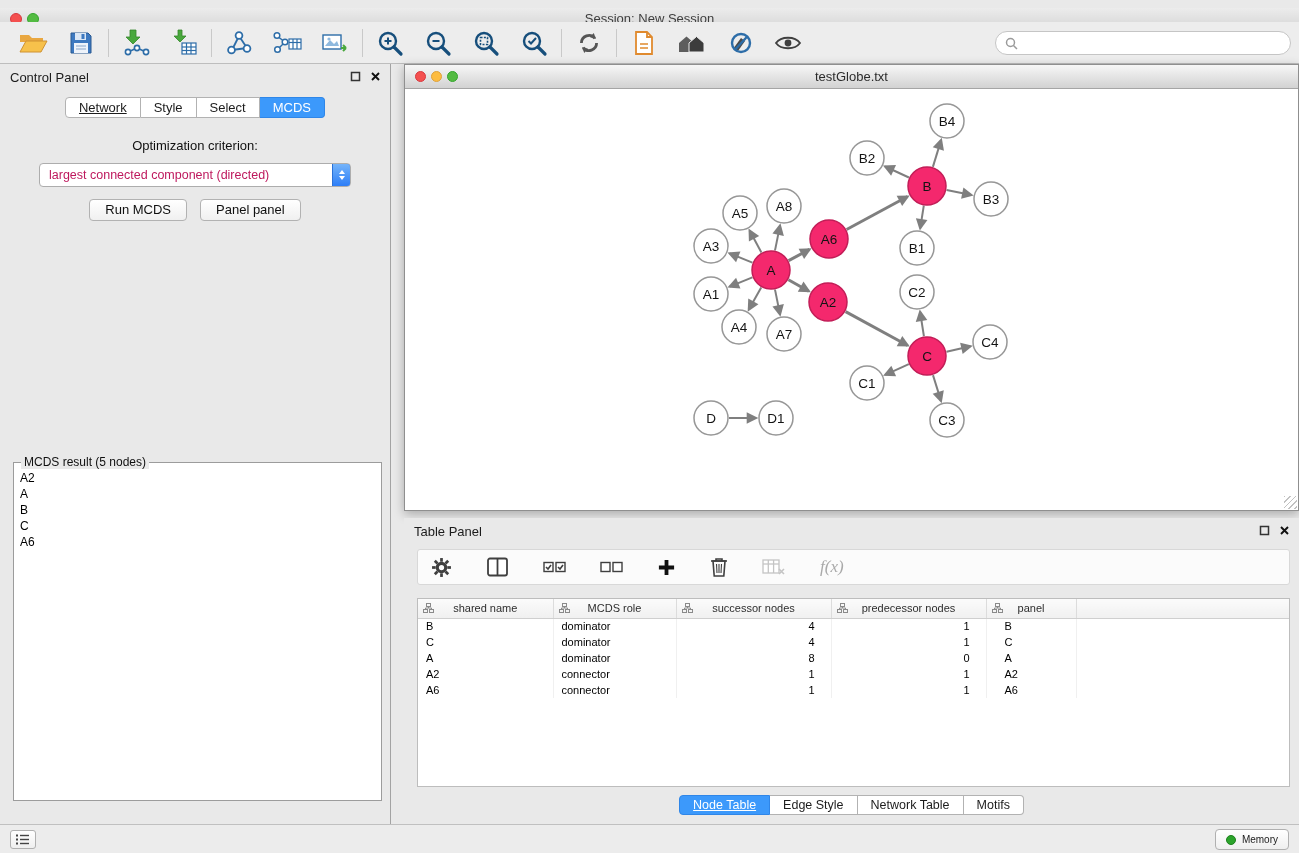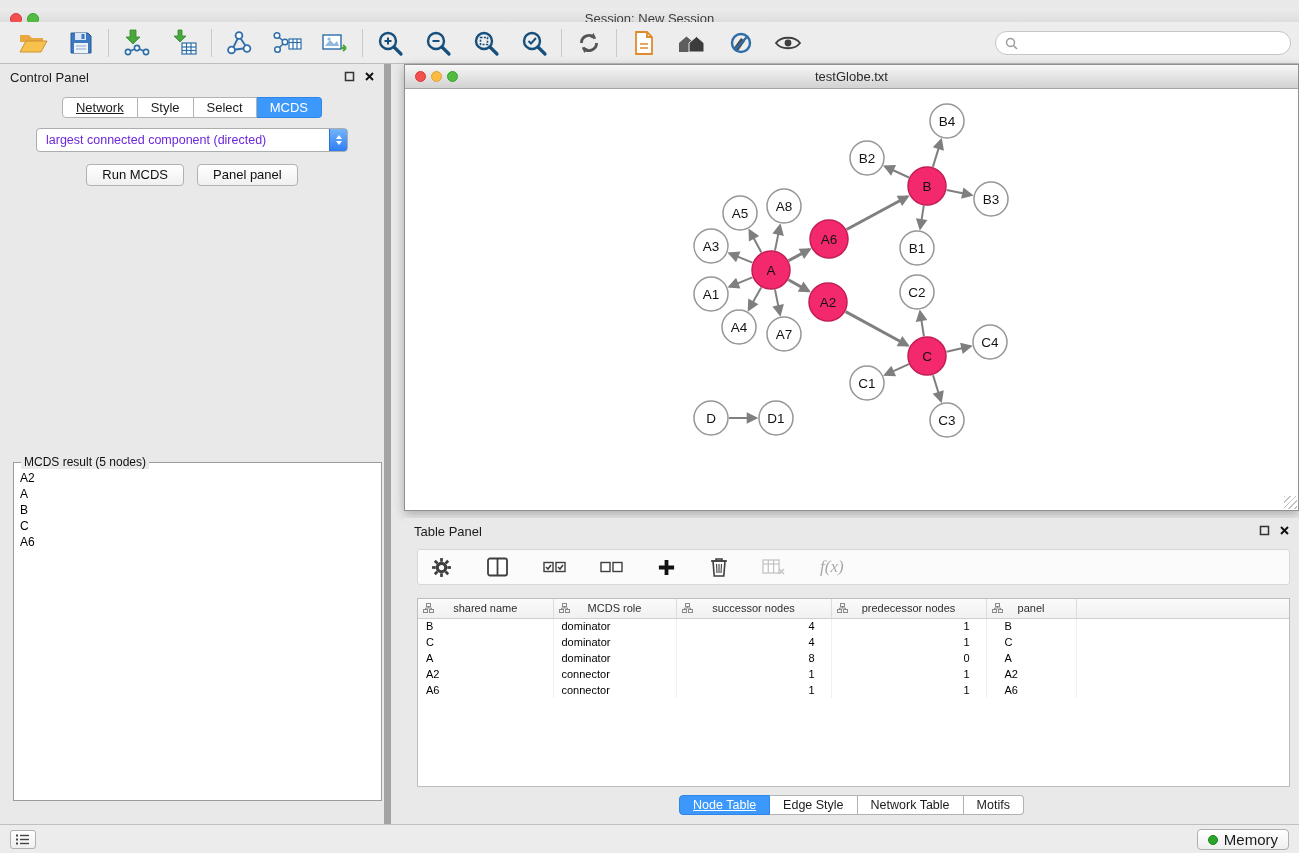--- a/index.html
+++ b/index.html
@@ -20,35 +20,35 @@
     border-bottom:1px solid #bdbdbd; display:flex; align-items:center; padding:0 6px; }
   .tool-group { display:flex; align-items:center; gap:16px; padding:0 11px; }
   .tool-sep { width:1px; height:28px; background:#c9c9c9; }
   .tool-btn { width:32px; height:32px; display:flex; align-items:center; justify-content:center; }
   .search-box { position:absolute; right:8px; top:9px; width:296px; height:24px; border:1px solid #c5c5c5;
     border-radius:12px; background:#fff; display:flex; align-items:center; padding:0 9px; gap:5px; }
   .search-box input { border:none; outline:none; flex:1; font-size:12px; background:transparent; }
 
   
   .control-panel { position:absolute; top:64px; left:0; width:391px; bottom:29px;
-    background:#e9e9e9; border-right:7px solid #a3a3a3; }
+    background:#e9e9e9; border-right:1px solid #a3a3a3; }
   .panel-header { height:26px; display:flex; align-items:center; padding:0 10px; font-size:13px; color:#1c1c1c; position:relative; }
   .win-controls { position:absolute; right:9px; top:7px; display:flex; gap:9px; align-items:center; }
   .win-controls span { display:flex; }
 
   .seg-tabs { display:flex; justify-content:center; margin-top:7px; }
   .seg { height:21px; line-height:20px; padding:0 13px; font-size:13px; background:#fff;
     border:1px solid #b2b2b2; border-left:none; color:#1c1c1c; }
   .seg:first-child { border-left:1px solid #b2b2b2; border-radius:4px 0 0 4px;text-decoration:underline; }
   .seg:last-child { border-radius:0 4px 4px 0; }
   .seg.active { background:#3c99fb; border-color:#2f86e8; color:#fff; }
 
   .opt-label { text-align:center; margin-top:20px; font-size:13px; color:#101010; }
   .dropdown { margin:10px auto 0; width:312px; height:24px; background:#fff; border:1px solid #adadad;
-    border-radius:4px; position:relative; font-size:12.5px; line-height:22px; padding:0 26px 0 9px; color:#6d28d9;
+    border-radius:4px; position:relative; font-size:12.5px; line-height:22px; padding:0 26px 0 9px; color:#be185d;
     white-space:nowrap; overflow:hidden; }
   .stepper { position:absolute; right:-1px; top:-1px; bottom:-1px; width:19px;
     background:linear-gradient(#74b4fa,#2d7ef7); border:1px solid #2a72d8; border-radius:0 4px 4px 0;
     display:flex; flex-direction:column; align-items:center; justify-content:center; gap:2px; }
   .chev { width:0; height:0; border-left:3.5px solid transparent; border-right:3.5px solid transparent; }
   .chev.up { border-bottom:4px solid #fff; }
   .chev.down { border-top:4px solid #fff; }
 
   .btn-row { display:flex; justify-content:center; gap:13px; margin-top:12px; }
   .mac-btn { height:22px; line-height:20px; padding:0 15px; background:linear-gradient(#ffffff,#f0f0f0);
@@ -93,21 +93,21 @@
 
   .table-tabs { position:absolute; bottom:9px; left:0; right:0; display:flex; justify-content:center; }
   .table-tabs .seg { font-size:12.5px; height:20px; line-height:19px; }
 
   
   .statusbar { position:absolute; bottom:0; left:0; right:0; height:29px; background:#ececec; border-top:1px solid #c0c0c0; }
   .status-left-btn { position:absolute; left:10px; top:5px; width:26px; height:19px; border:1px solid #b0b0b0;
     border-radius:3px; background:linear-gradient(#fff,#efefef); display:flex; align-items:center; justify-content:center; }
   .memory-btn { position:absolute; right:10px; top:4px; height:21px; border:1px solid #b0b0b0; border-radius:4px;
     background:linear-gradient(#fff,#efefef); display:flex; align-items:center; gap:6px; padding:0 10px;
-    font-size:15px; color:#1c1c1c; }
+    font-size:10px; color:#1c1c1c; }
   .memory-dot { width:10px; height:10px; border-radius:50%; background:#2ca42c; border:1px solid #1d811d; }
 </style>
 </head>
 <body>
 
 <div class="titlebar">
   <div class="traffic">
     <span class="light red"></span>
     <span class="light green"></span>
   </div>
@@ -300,20 +300,21 @@
     </span>
   </div>
 
   <div class="seg-tabs">
       <div class="seg">Network</div>
       <div class="seg">Style</div>
       <div class="seg">Select</div>
       <div class="seg active">MCDS</div>
     </div>
 
+  <div class="opt-label">Optimization criterion:</div>
 
   <div class="dropdown">
     <span>largest connected component (directed)</span>
     <span class="stepper">
       <span class="chev up"></span>
         <span class="chev down"></span>
     </span>
   </div>
 
   <div class="btn-row">

